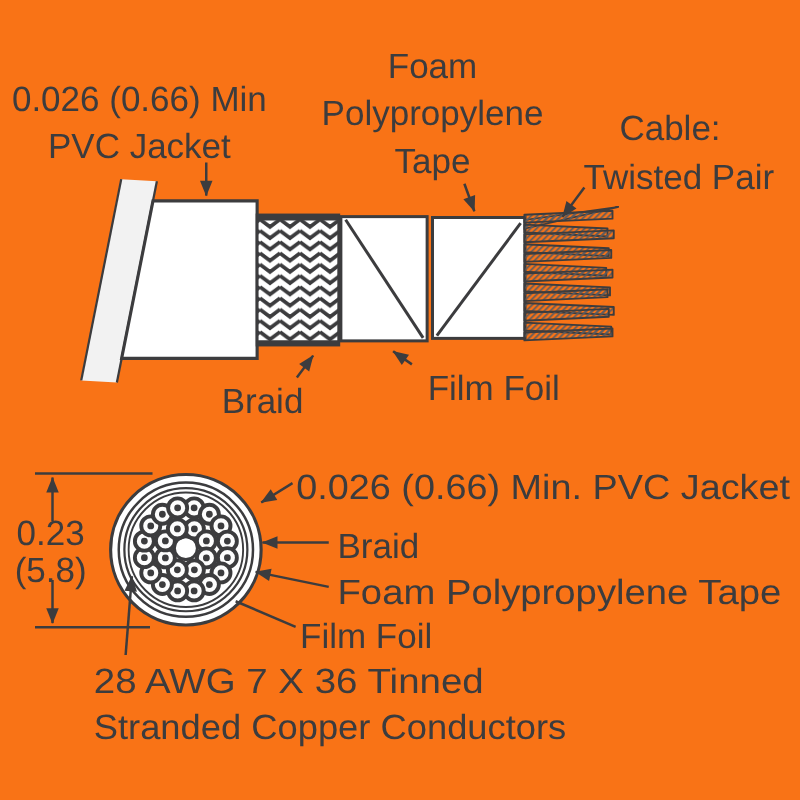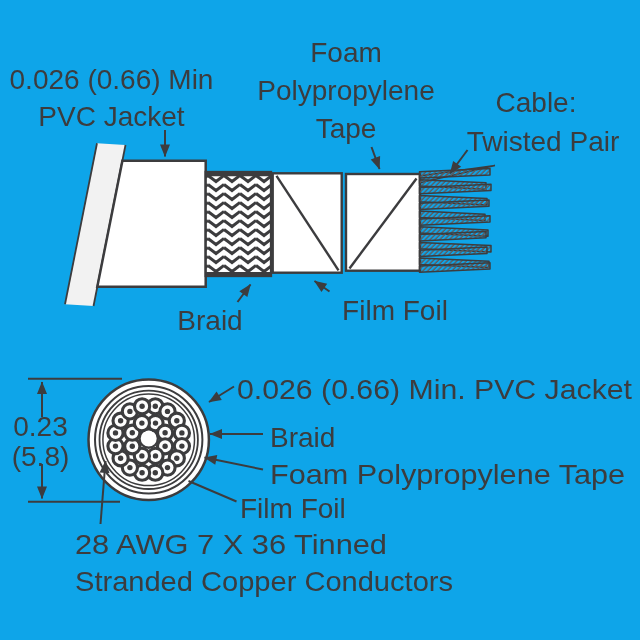--- a/index.html
+++ b/index.html
@@ -1,16 +1,16 @@
 <!DOCTYPE html>
 <html><head>
 <meta charset="utf-8">
 <style>
   html,body{margin:0;padding:0;background:#ffffff;}
-  #canvas{width:640px;height:640px;position:relative;background:#0ea5e9;overflow:hidden;}
+  #canvas{width:640px;height:640px;position:relative;background:#f97316;overflow:hidden;}
   svg{display:block;}
   .lbl{font-family:"Liberation Sans","DejaVu Sans",sans-serif;font-size:28px;fill:#3c3c3e;}
   .mid{text-anchor:middle;}
   .ink{stroke:#3c3c3e;}
 </style>
 </head>
 <body>
 
 <div id="canvas">
 <svg width="640" height="640" viewBox="0 0 640 640">

